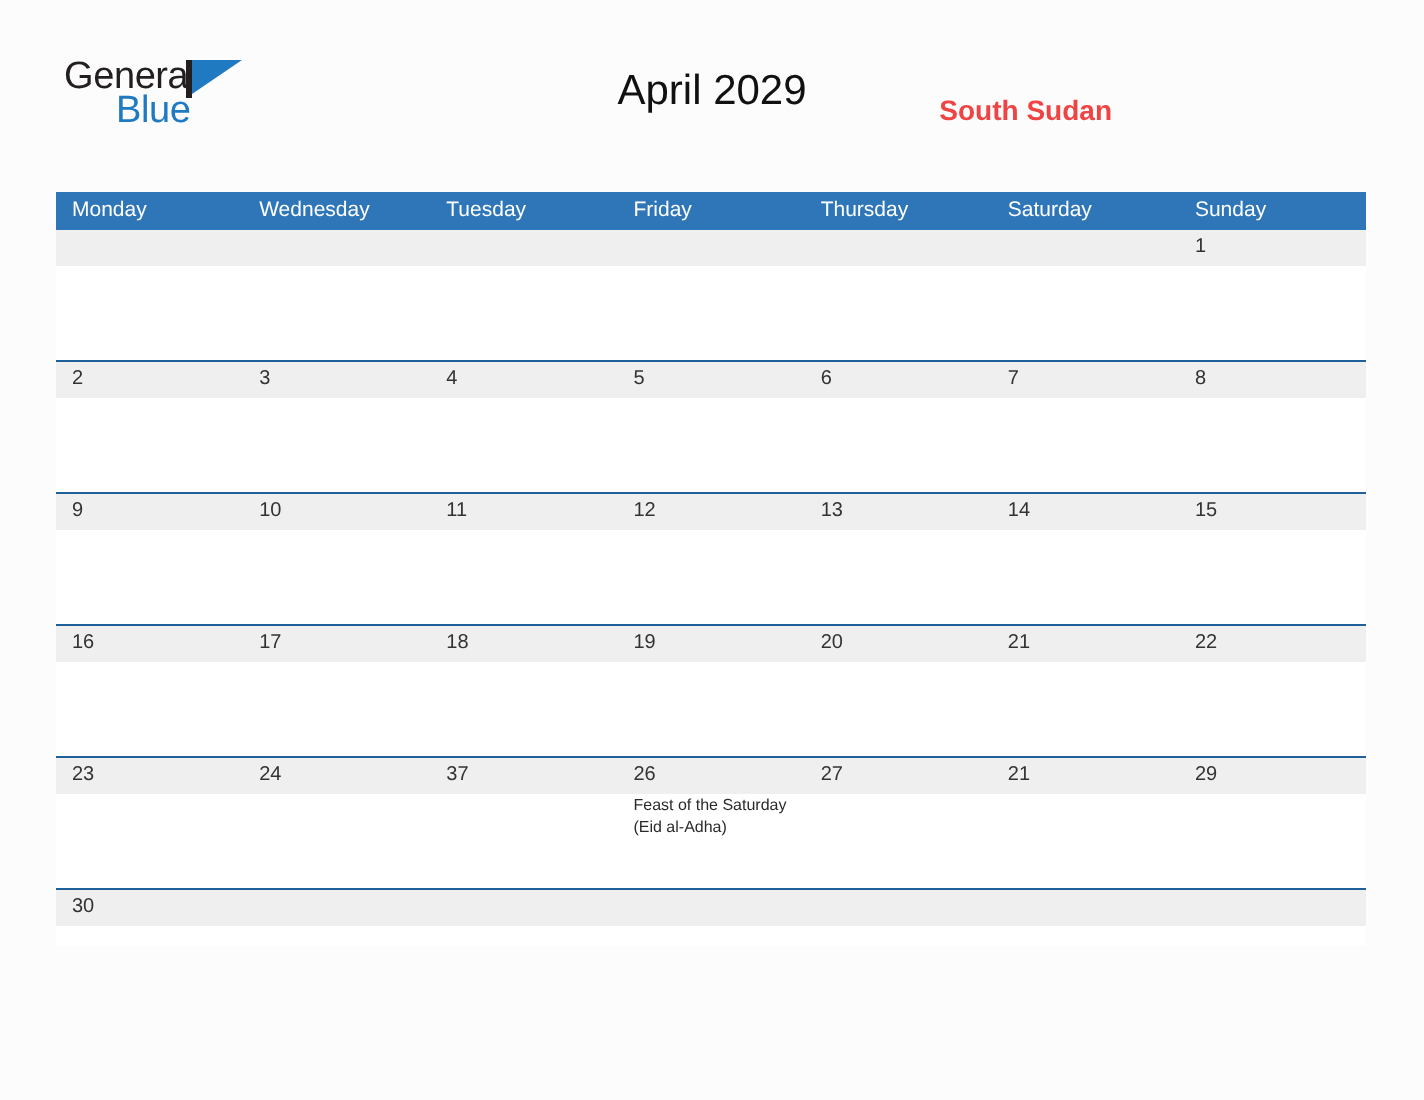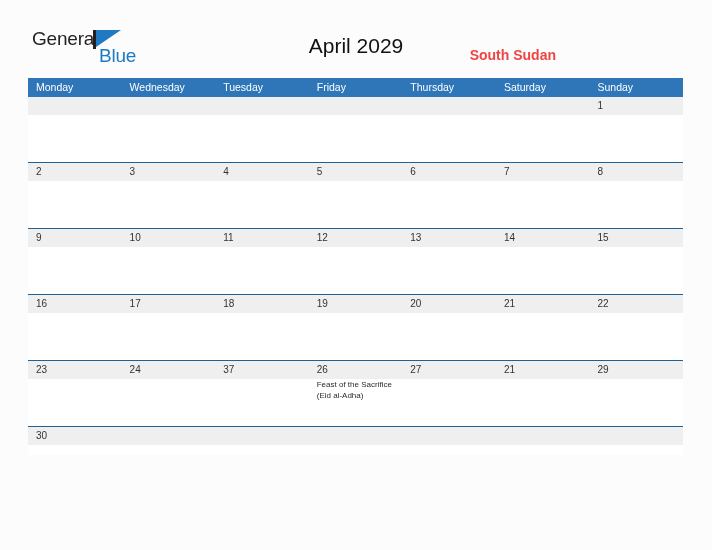--- a/index.html
+++ b/index.html
@@ -48,21 +48,20 @@
   }
   .logo-blue {
     position: absolute;
     left: 26px;
     top: 17px;
     font-size: 19px;
     color: #1f7ac2;
     letter-spacing: -0.2px;
     line-height: 20px;
     font-family: "Liberation Sans", sans-serif;
-    margin-left: 41px;
   }
   .logo-flagpole {
     position: absolute;
     left: 61px;
     top: 1px;
     width: 3px;
     height: 19px;
     background: #231f20;
   }
   .logo-flag {
@@ -100,20 +99,21 @@
   .calendar {
     position: absolute;
     left: 28px;
     top: 78px;
     width: 655px;
   }
   .dow-row {
     display: flex;
     background: #2e76b8;
     height: 19px;
+    margin-top: 18px;
   }
   .dow-cell {
     flex: 1 1 0;
     color: #ffffff;
     font-size: 10.5px;
     line-height: 19px;
     padding-left: 8px;
     box-sizing: border-box;
     white-space: nowrap;
     overflow: hidden;
@@ -280,21 +280,21 @@
         <div class="num-cell">37</div>
         <div class="num-cell">26</div>
         <div class="num-cell">27</div>
         <div class="num-cell">21</div>
         <div class="num-cell">29</div>
       </div>
       <div class="body-strip">
         <div class="body-cell"></div>
         <div class="body-cell"></div>
         <div class="body-cell"></div>
-        <div class="body-cell">Feast of the Sacrifice (Eid al-Adha)</div>
+        <div class="body-cell">Feast of the Saturday (Eid al-Adha)</div>
         <div class="body-cell"></div>
         <div class="body-cell"></div>
         <div class="body-cell"></div>
       </div>
     </div>
 
     <div class="week-row last-row">
       <div class="num-strip">
         <div class="num-cell">30</div>
         <div class="num-cell"></div>

